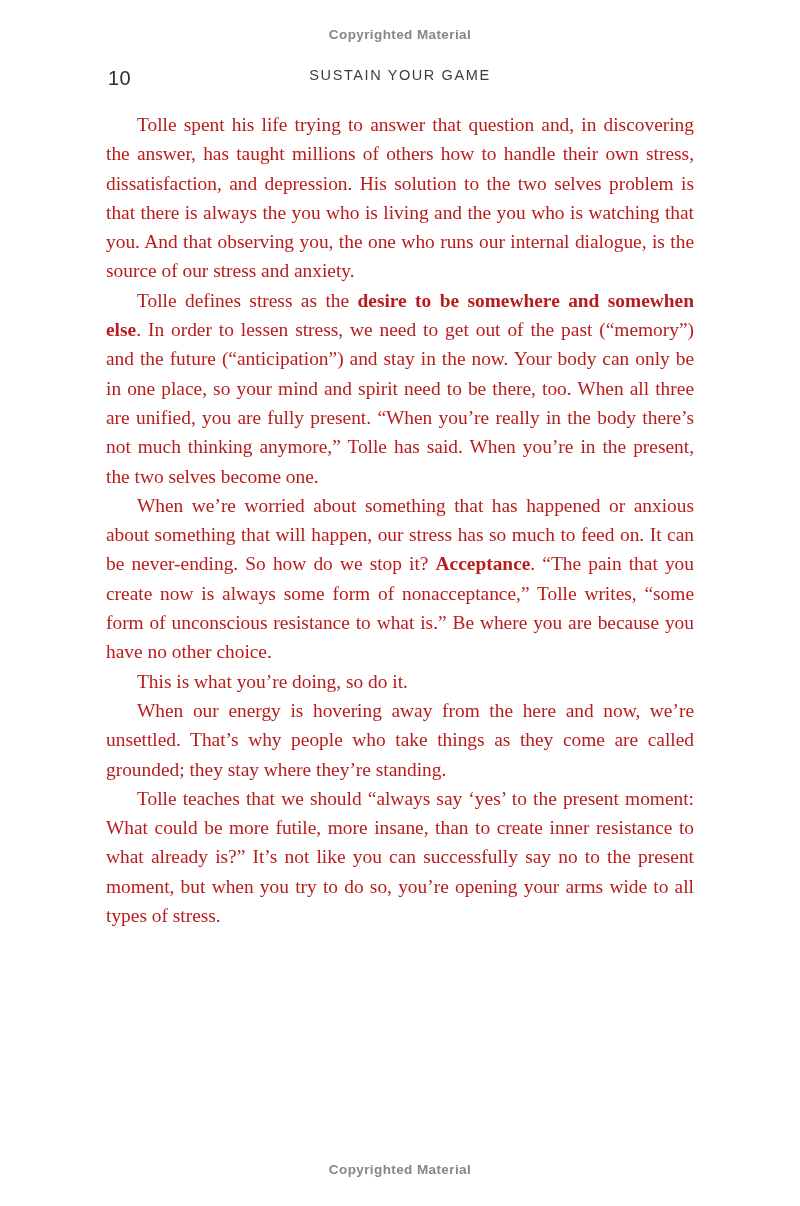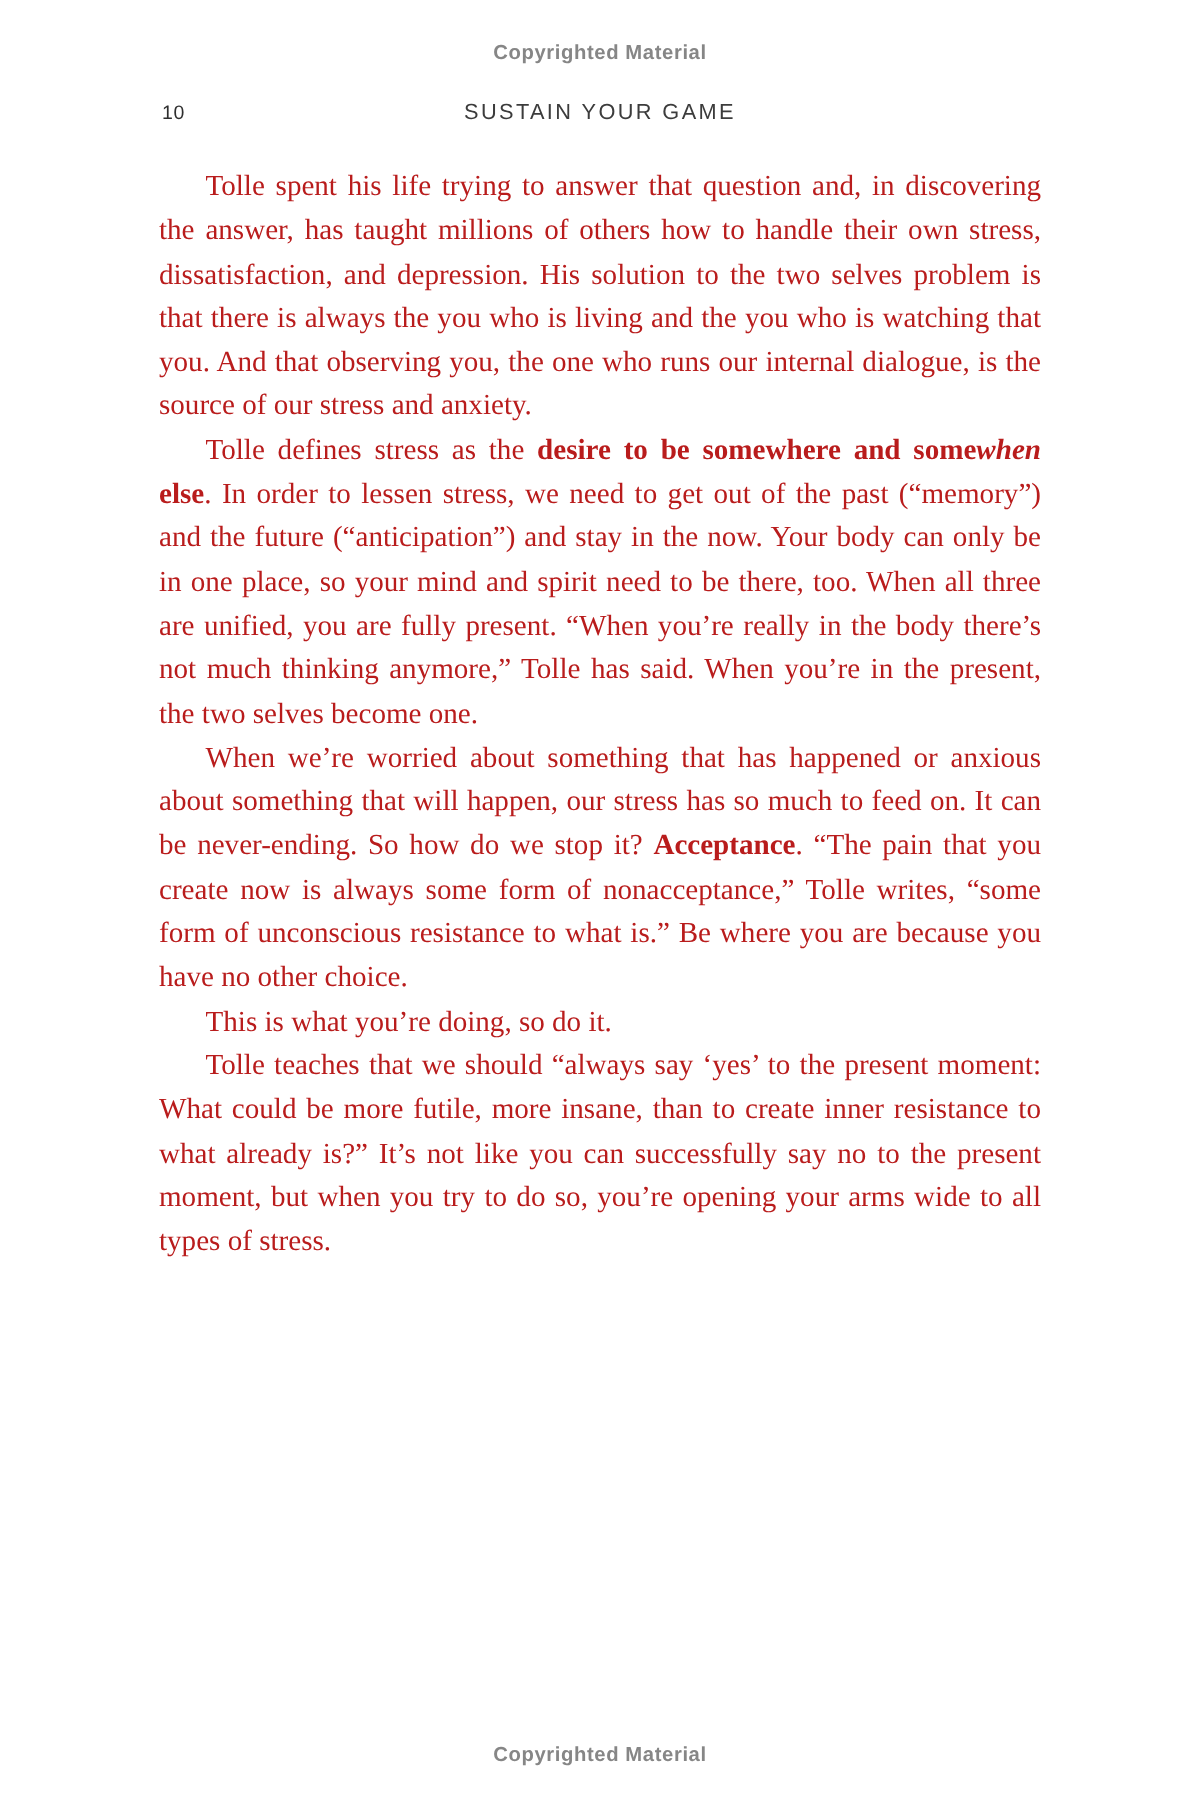--- a/index.html
+++ b/index.html
@@ -33,58 +33,59 @@
     font-weight:400;
     font-size:14.5px;
     letter-spacing:1.6px;
     color:#3c3c3c;
   }
   .pagenum{
     position:absolute;
     left:108px;
     top:0;
     letter-spacing:0.5px;
-    font-size:13px;
+    font-size:20px;
     color:#2e2e2e;
   }
   .bodytext{
     position:absolute;
     top:110px;
     left:106px;
     width:588px;
     font-family:"Liberation Serif", serif;
     font-size:19.4px;
     line-height:29.3px;
     text-align:justify;
     color:#b91c1c;
   }
   .bodytext p{
     margin:0;
     padding:0;
     text-indent:31px;
   }
   .bodytext .b{font-weight:700;margin-top:24px;}
   .bodytext .i{}
-  .bodytext .bi{font-weight:700;font-style:italic;}
+  .bodytext .bi{font-weight:700;}
 </style>
 </head>
 <body>
 
 <div class="page">
 
   <div class="notice top">Copyrighted Material</div>
 
   <div class="running-head">
     <span class="pagenum">10</span>
     <span>SUSTAIN YOUR GAME</span>
   </div>
 
   <div class="bodytext" id="body-text">
       <p><span>Tolle spent his life trying to answer that question and, in discovering the answer, has taught millions of others how to handle their own stress, dissatisfaction, and depression. His solution to the two selves problem is that there is always the you who is living and the you who is watching that you. And that observing you, the one who runs our internal dialogue, is the source of our stress and anxiety.</span></p>
       <p><span>Tolle defines stress as the </span><span class="b">desire to be somewhere and some</span><span class="bi">when</span><span class="b"> else</span><span>. In order to lessen stress, we need to get out of the past (“memory”) and the future (“anticipation”) and stay in the now. Your body can only be in one place, so your mind and spirit need to be there, too. When all three are unified, you are fully </span><span class="i">present</span><span>. “When you’re really in the body there’s not much thinking anymore,” Tolle has said. When you’re in the present, the two selves become one.</span></p>
       <p><span>When we’re worried about something that has happened or anxious about something that will happen, our stress has so much to feed on. It can be never-ending. So how do we stop it? </span><span class="b">Acceptance</span><span>. “The pain that you create now is always some form of nonacceptance,” Tolle writes, “some form of unconscious resistance to what is.” Be where you are because you have no other choice.</span></p>
       <p><span class="i">This is what you’re doing, so do it.</span></p>
+      <p><span>When our energy is hovering away from the here and now, we’re unsettled. That’s why people who take things as they come are called </span><span class="i">grounded</span><span>; they stay where they’re standing.</span></p>
       <p><span>Tolle teaches that we should “always say ‘yes’ to the present moment: What could be more futile, more insane, than to create inner resistance to what already is?” It’s not like you can successfully say no to the present moment, but when you try to do so, you’re opening your arms wide to all types of stress.</span></p>
     </div>
 
   <div class="notice bottom">Copyrighted Material</div>
 
 </div>
 
 </body></html>

